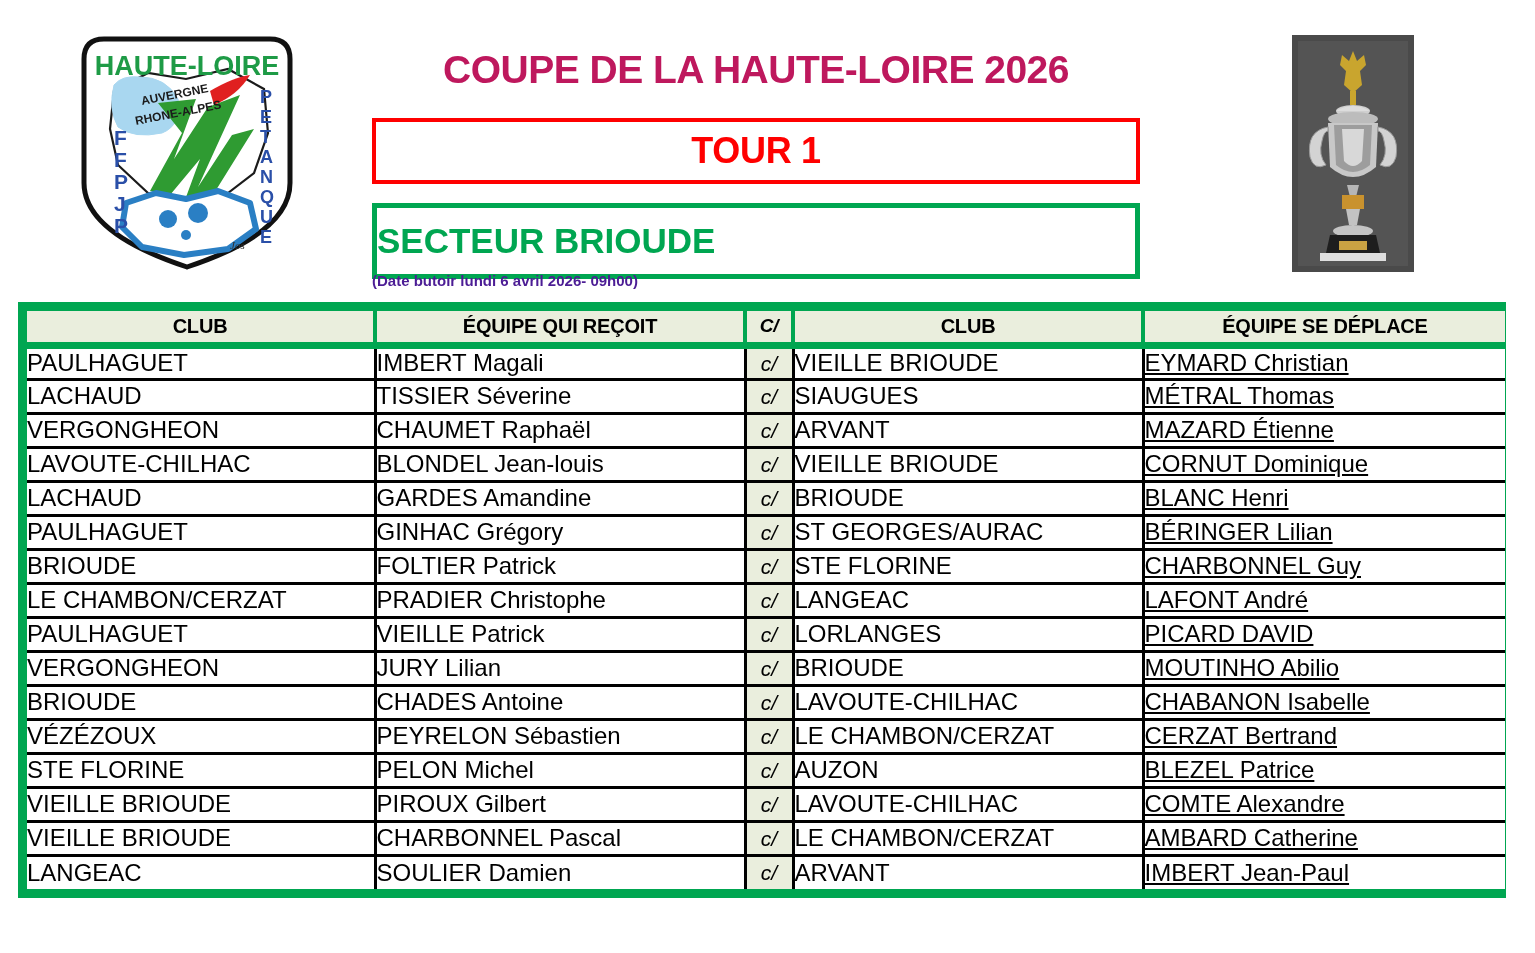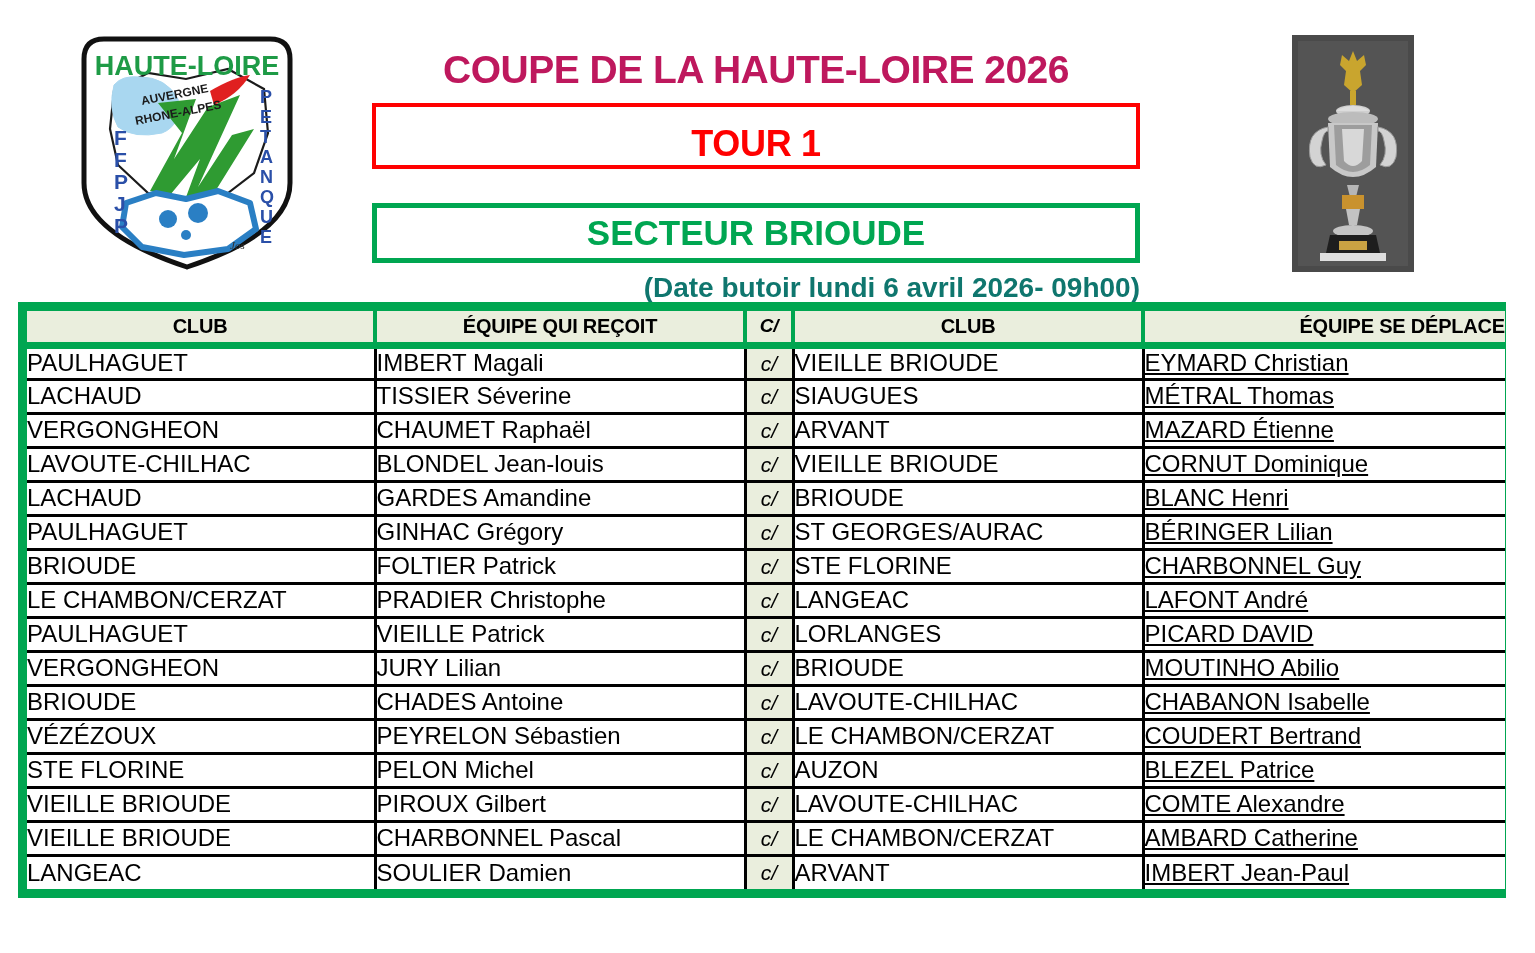--- a/index.html
+++ b/index.html
@@ -44,64 +44,63 @@
     font-weight: bold;
     color: #be185d;
     letter-spacing: -0.5px;
     white-space: nowrap;
     line-height: 1;
   }
 
   #tour-box {
     position: absolute;
     left: 372px;
-    top: 103px;
+    top: 118px;
     width: 768px;
     height: 66px;
     border: 4px solid #ff0000;
     box-sizing: border-box;
     display: flex;
-    align-items: flex-end;
+    align-items: center;
     justify-content: center;
   }
   #tour-label {
     font-size: 36px;
     font-weight: bold;
     color: #ff0000;
     letter-spacing: -0.3px;
   }
 
   #secteur-box {
     position: absolute;
     left: 372px;
     top: 203px;
     width: 768px;
-    height: 60px;
+    height: 76px;
     border: 5px solid #00a651;
     box-sizing: border-box;
     display: flex;
     align-items: center;
-    justify-content: center;
   }
   #secteur-label {
     font-size: 35px;
     font-weight: bold;
     color: #00a651;
     letter-spacing: 0px;
   }
 
   #date-line {
     position: absolute;
     left: 372px;
     top: 272px;
     width: 768px;
-    text-align: right;
-    font-size: 28px;
-    font-weight: bold;
-    color: #0f766e;
+    text-align: left;
+    font-size: 15px;
+    font-weight: bold;
+    color: #4c1d95;
     white-space: nowrap;
   }
 
   
   #match-table-wrap {
     position: absolute;
     left: 18px;
     top: 302px;
     width: 1488px;
     border: 9px solid #00a651;
@@ -128,21 +127,21 @@
     background: #eaeeddff;
     font-size: 20px;
     font-weight: bold;
     color: #000000;
     text-align: center;
     height: 40px;
     border-right: 4px solid #00a651;
     border-bottom: 7px solid #00a651;
     letter-spacing: -0.2px;
   }
-  thead tr th:last-child { border-right: none; text-align: right; }
+  thead tr th:last-child { border-right: none; }
   th.col-cc {
     font-style: italic;
     font-size: 19px;
   }
 
   
   tbody td {
     font-size: 24px;
     color: #000000;
     border-bottom: 3px solid #000000;
@@ -347,21 +346,21 @@
           <td>CHADES Antoine</td>
           <td class="cc">c/</td>
           <td>LAVOUTE-CHILHAC</td>
           <td>CHABANON Isabelle</td>
         </tr>
         <tr>
           <td>VÉZÉZOUX</td>
           <td>PEYRELON Sébastien</td>
           <td class="cc">c/</td>
           <td>LE CHAMBON/CERZAT</td>
-          <td>COUDERT Bertrand</td>
+          <td>CERZAT Bertrand</td>
         </tr>
         <tr>
           <td>STE FLORINE</td>
           <td>PELON Michel</td>
           <td class="cc">c/</td>
           <td>AUZON</td>
           <td>BLEZEL Patrice</td>
         </tr>
         <tr>
           <td>VIEILLE BRIOUDE</td>

